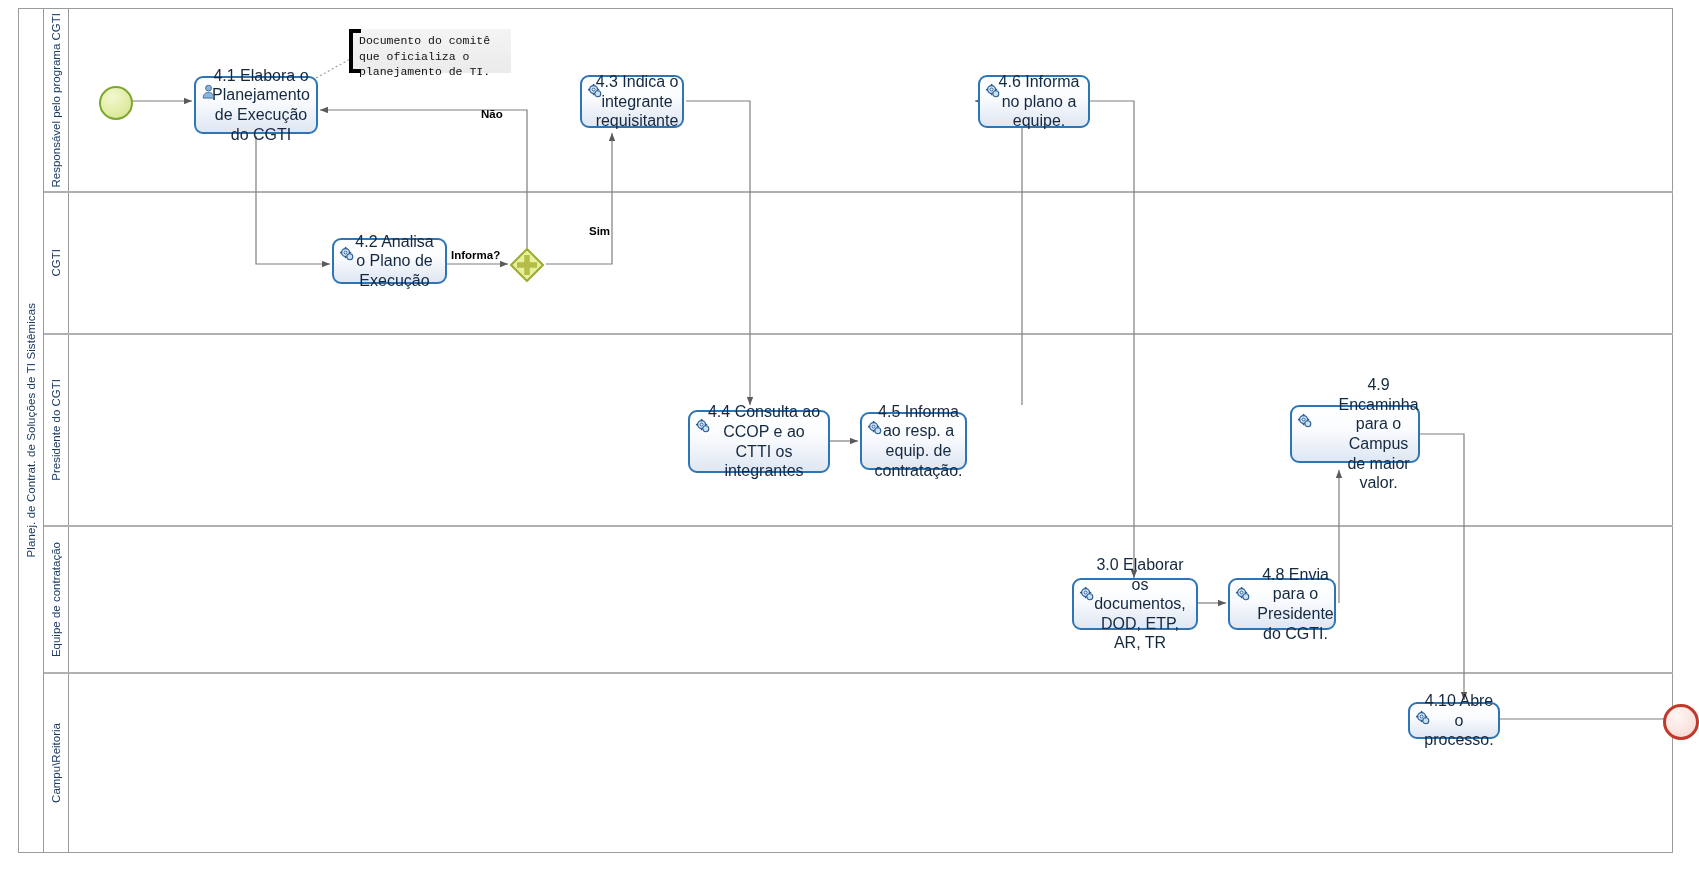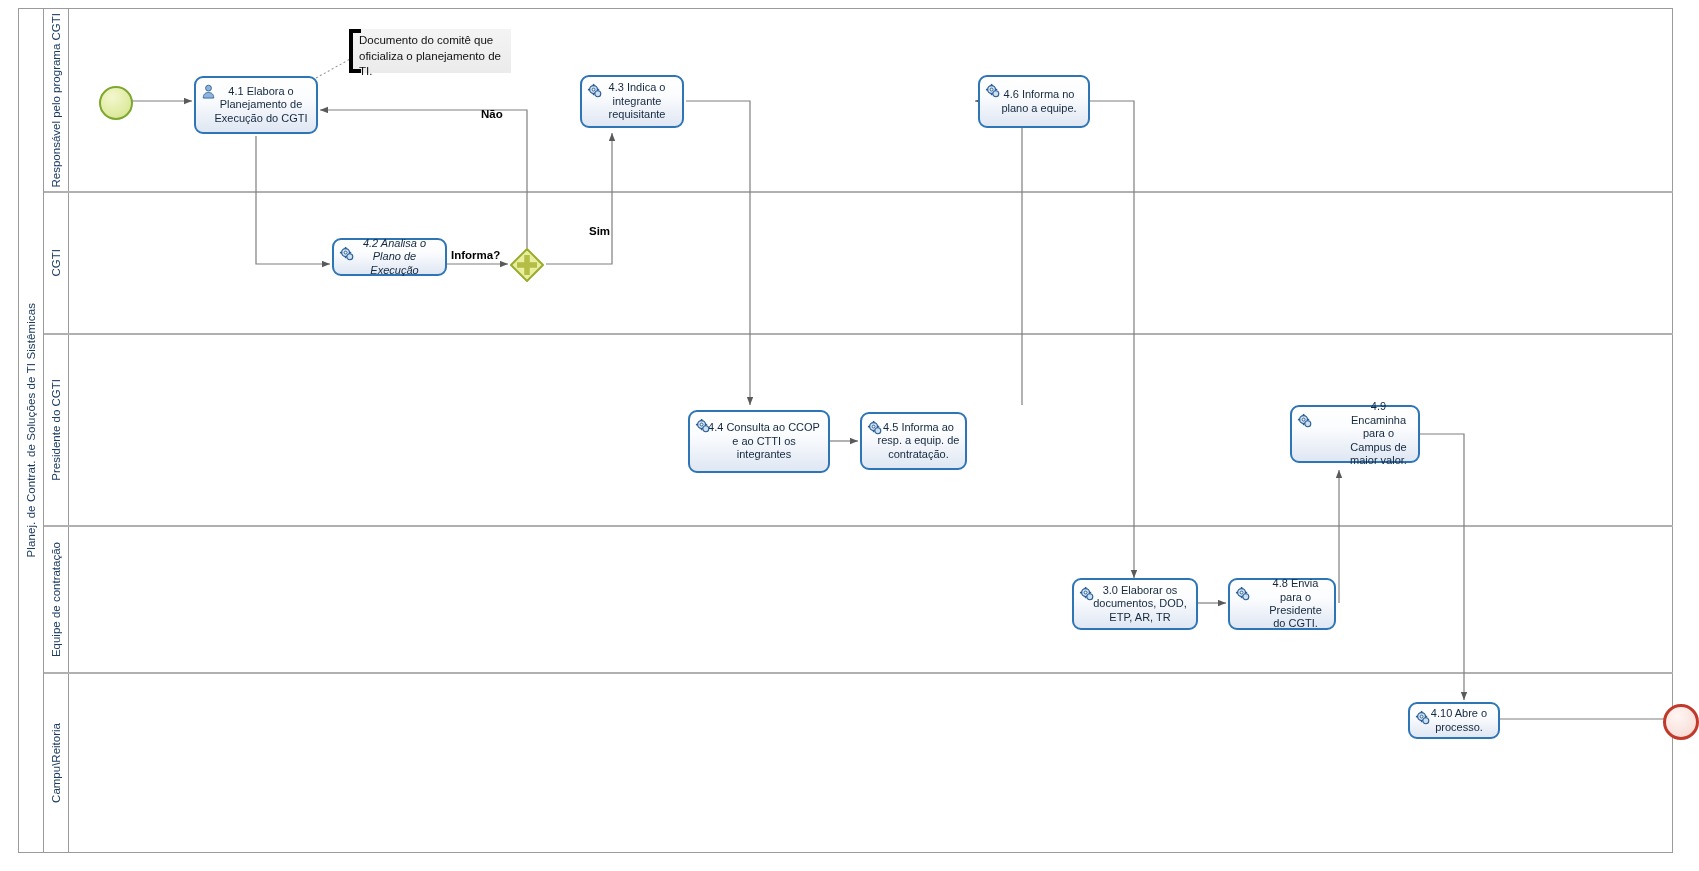--- a/index.html
+++ b/index.html
@@ -14,35 +14,35 @@
   
   .lane{position:absolute;left:44px;box-sizing:border-box;}
   .lane-head{position:absolute;left:0;top:0;width:24px;height:100%;border-right:1px solid #9b9b9b;display:flex;align-items:center;justify-content:center;}
   .lane-head span{writing-mode:vertical-rl;transform:rotate(180deg);font-size:11.5px;color:#1b3a63;white-space:nowrap;}
   .lane-sep{position:absolute;left:44px;width:1629px;height:2px;background:#b0b0b0;}
 
   
   .task{position:absolute;box-sizing:border-box;border:2px solid #2e75b6;border-radius:9px;
         background:linear-gradient(180deg,#ffffff 0%,#fbfcfe 38%,#dfe7f3 100%);
         display:flex;align-items:center;justify-content:center;text-align:center;
-        font-size:11px;color:#14283f;line-height:1.22;padding:3px 5px 3px 3px;}
+        font-size:16px;color:#14283f;line-height:1.22;padding:3px 5px 3px 3px;}
   .task .tlabel{display:block;padding-left:12px;}
   .task .ticon{position:absolute;left:5px;top:6px;width:15px;height:15px;}
 
   
   .start-ev{position:absolute;width:30px;height:30px;border-radius:50%;border:2px solid #7ea72e;
             background:radial-gradient(circle at 38% 30%,#f3f7cf 0%,#e2eda7 55%,#cfe08c 100%);}
   .end-ev{position:absolute;width:30px;height:30px;border-radius:50%;border:3px solid #c0392b;
           background:radial-gradient(circle at 38% 30%,#fff6f4 0%,#fae3de 60%,#f3cfc8 100%);}
 
   
   .gateway{position:absolute;width:34px;height:34px;}
   
   .annot{position:absolute;background:linear-gradient(180deg,#f4f4f4 0%,#ebebeb 100%);
-         font-size:11.5px;color:#111;line-height:1.35;padding:4px 6px 4px 10px;box-sizing:border-box;}
+         font-size:11.5px;color:#111;line-height:1.35;padding:4px 6px 4px 10px;box-sizing:border-box;font-family:Liberation Mono, monospace;}
   .annot::before{content:"";position:absolute;left:0;top:0;bottom:0;width:4px;background:#000;}
   .annot::after{content:"";position:absolute;left:0;top:0;width:12px;height:4px;background:#000;}
   .annot .abar2{position:absolute;left:0;bottom:0;width:12px;height:4px;background:#000;}
 
   
   .conn{position:absolute;left:0;top:0;width:1699px;height:871px;pointer-events:none;}
   .flowlabel{position:absolute;font-size:11.5px;font-weight:bold;color:#000;white-space:nowrap;}
 </style>
 </head>
 <body>
@@ -148,21 +148,21 @@
   <div class="task" style="left:194px;top:76px;width:124px;height:58px;">
     <span class="ticon">
       <svg width="15" height="15" viewBox="0 0 16 16">
         <circle cx="8" cy="4.4" r="3.1" fill="#8fb4dc" stroke="#33699f" stroke-width="1"></circle>
         <path d="M2.4,15 C2.4,10.6 5,9 8,9 C11,9 13.6,10.6 13.6,15 Z" fill="#8fb4dc" stroke="#33699f" stroke-width="1"></path>
       </svg>
     </span>
     <span class="tlabel">4.1 Elabora o Planejamento de Execução do CGTI</span>
   </div>
 
-  <div class="task" style="left:332px;top:238px;width:115px;height:38px;font-style:italic;">
+  <div class="task" style="left:332px;top:238px;width:115px;height:46px;">
     <span class="ticon">
       <svg width="15" height="15" viewBox="0 0 16 16">
         <circle cx="7" cy="7" r="4.2" fill="#cfe0f2" stroke="#2a5f96" stroke-width="1.3"></circle>
         <circle cx="7" cy="7" r="1.5" fill="#fff" stroke="#2a5f96" stroke-width="1"></circle>
         <g fill="#2a5f96">
             <rect x="6.2" y="1" width="1.7" height="2.2"></rect>
             <rect x="6.2" y="10.8" width="1.7" height="2.2"></rect>
             <rect x="1" y="6.2" width="2.2" height="1.7"></rect>
             <rect x="10.8" y="6.2" width="2.2" height="1.7"></rect>
           </g>

